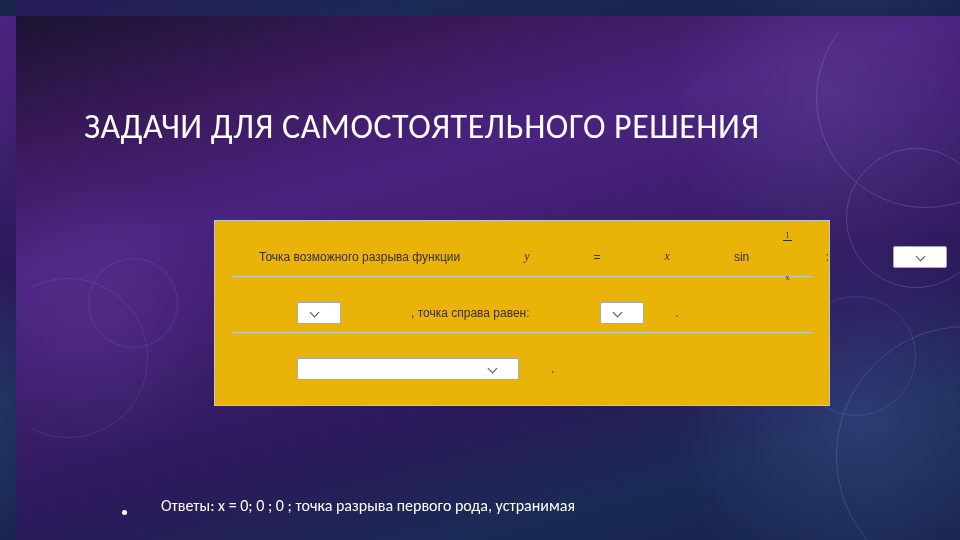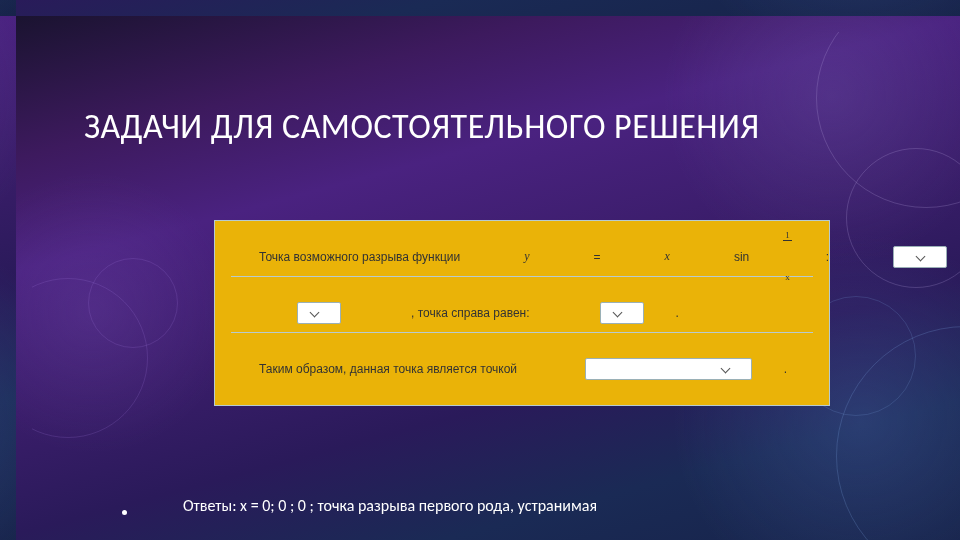--- a/index.html
+++ b/index.html
@@ -92,21 +92,20 @@
 
   .answers {
     position: absolute;
     left: 58px;
     top: 432px;
     display: flex;
     align-items: flex-end;
     color: #ffffff;
     font-size: 16px;
     font-weight: 300;
-    gap: 22px;
   }
   .bullet {
     width: 5px; height: 5px; border-radius:50%; background:#ffffff; margin-right: 18px;
   }
 </style>
 </head>
 <body>
 
 <div class="ring r1"></div>
 <div class="ring r2"></div>
@@ -149,21 +148,20 @@
     <span class="gap"></span>
     <span class="grow">, точка справа равен:</span>
     <span class="gap"></span>
     <span class="dd small">
       <span class="chevron"></span>
     </span>
     <span>.</span>
   </div>
 
   <div class="row">
-    <span class="grow">Таким образом, данная точка является точкой</span>
     <span class="gap"></span>
     <span class="dd big">
       <span class="chevron"></span>
     </span>
     <span>.</span>
   </div>
 
 </div>
 
 <div class="answers">

